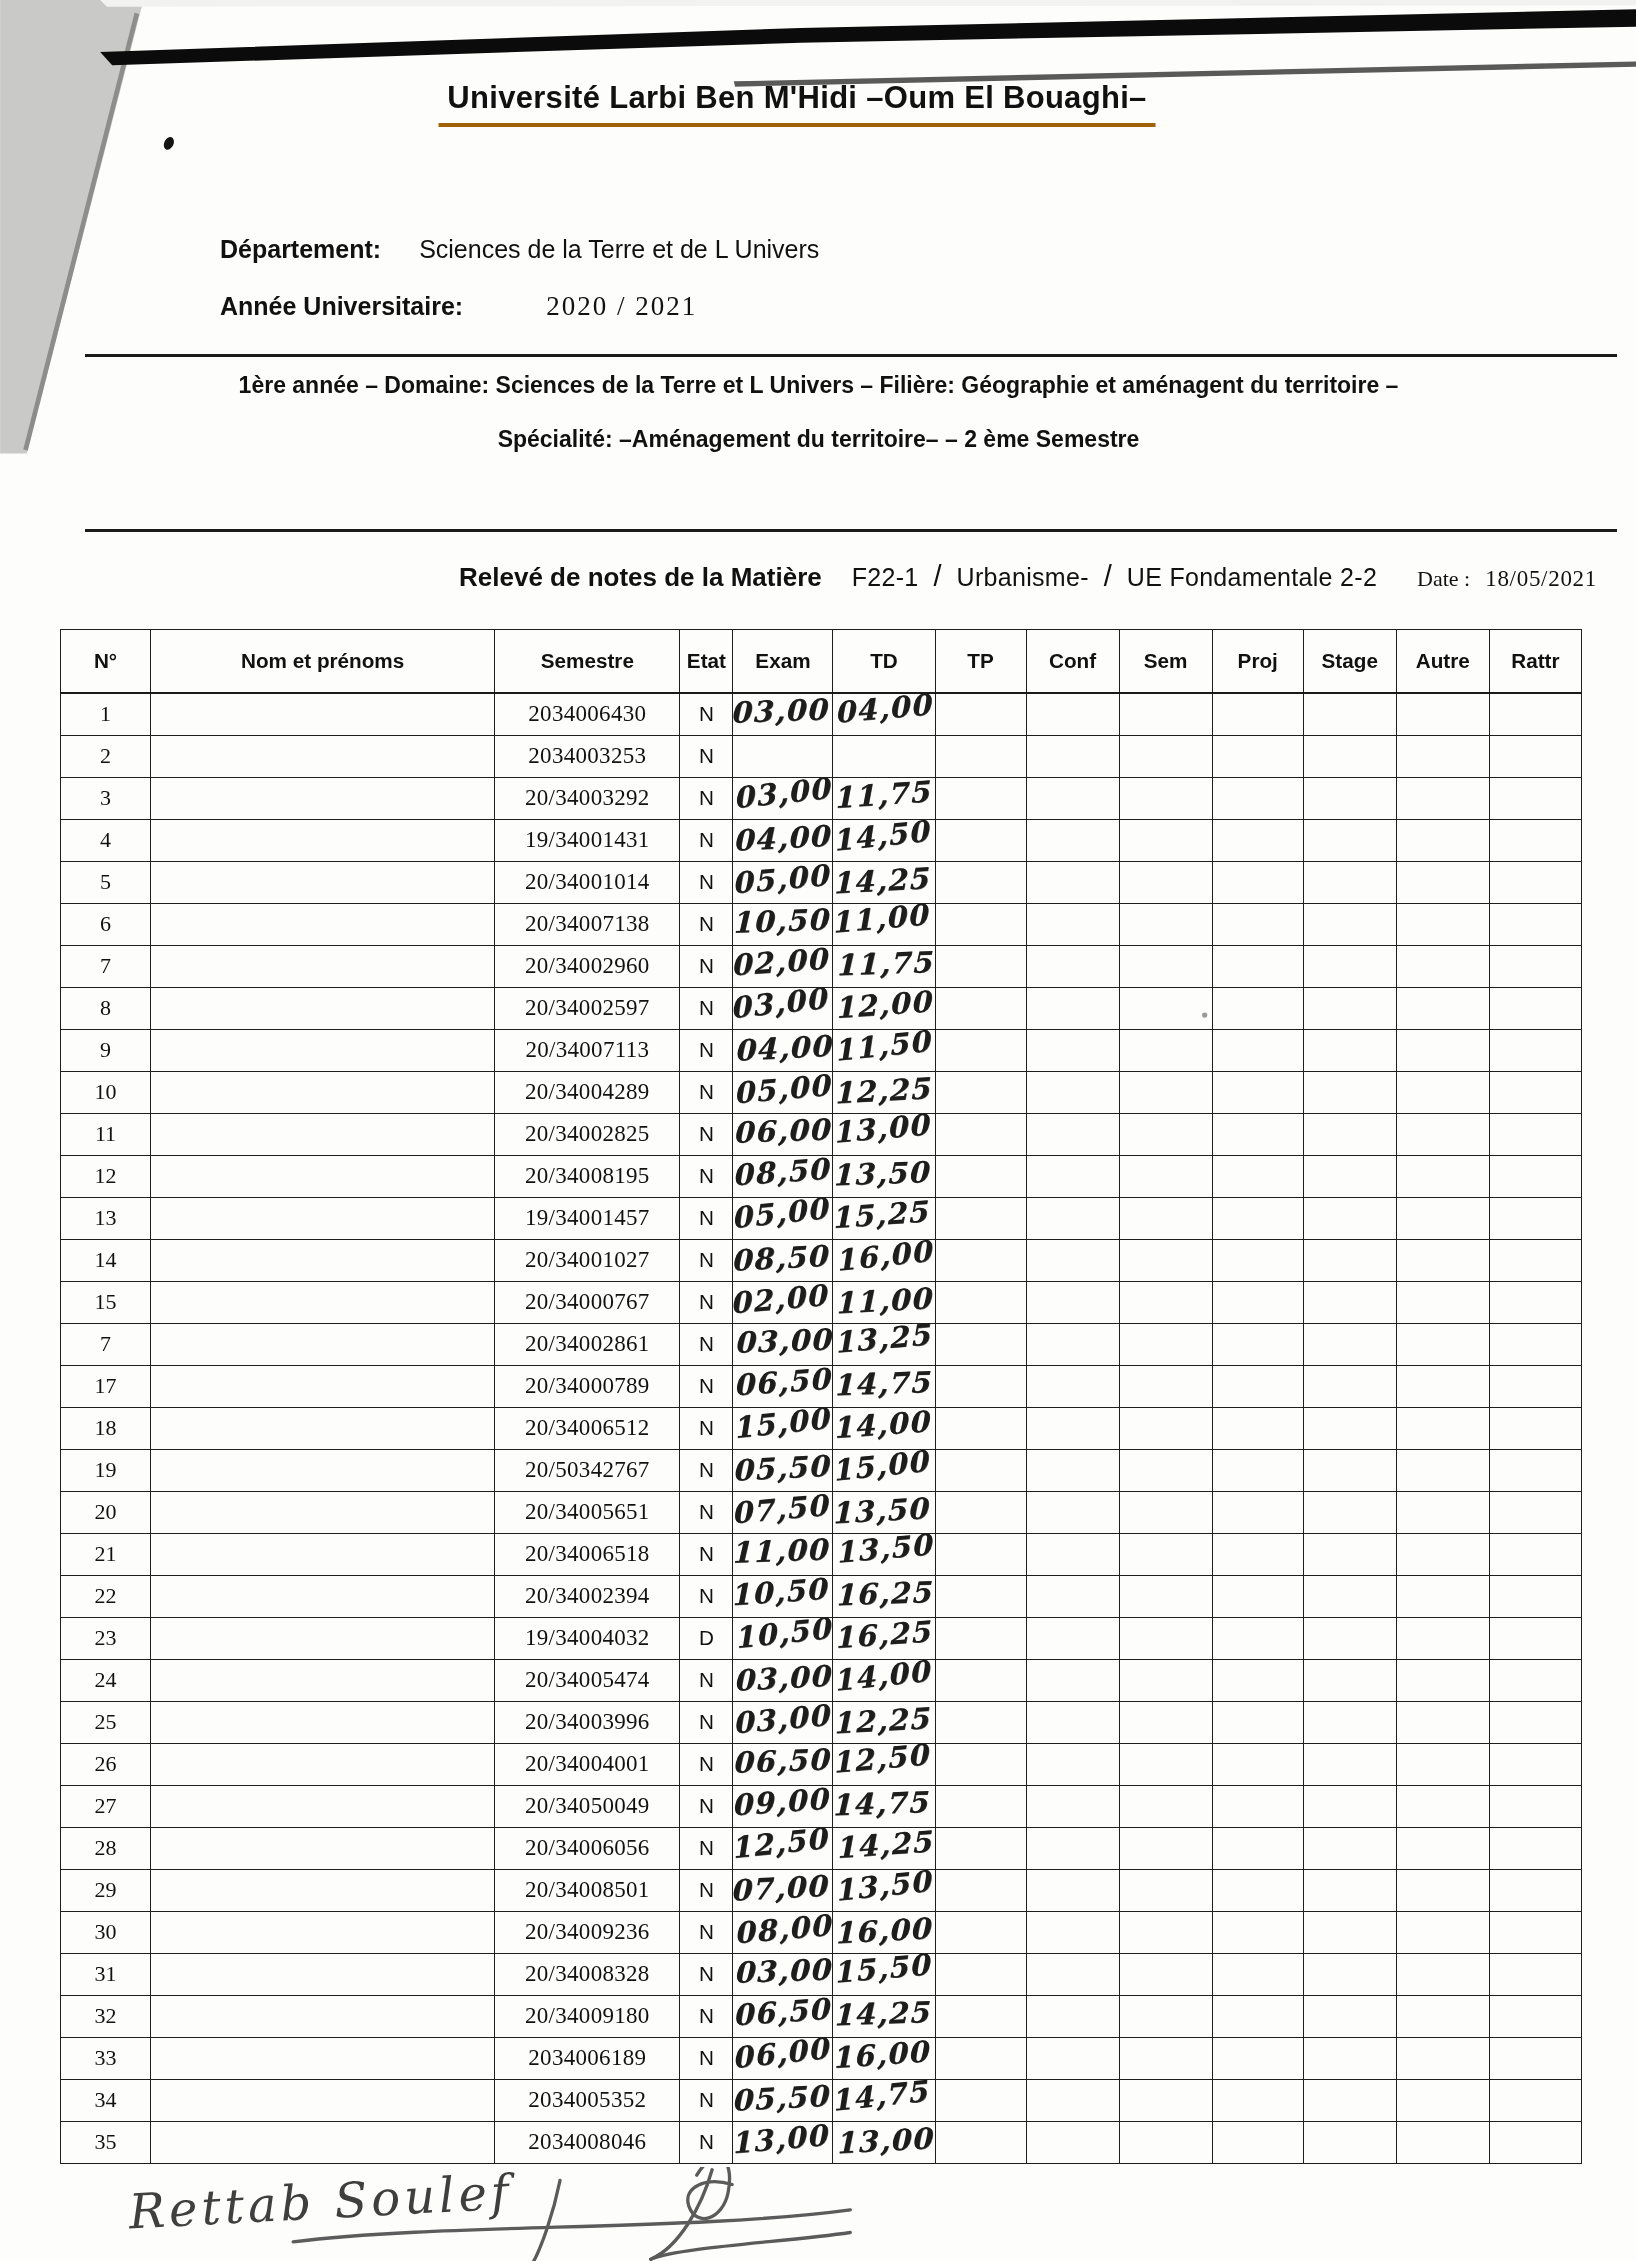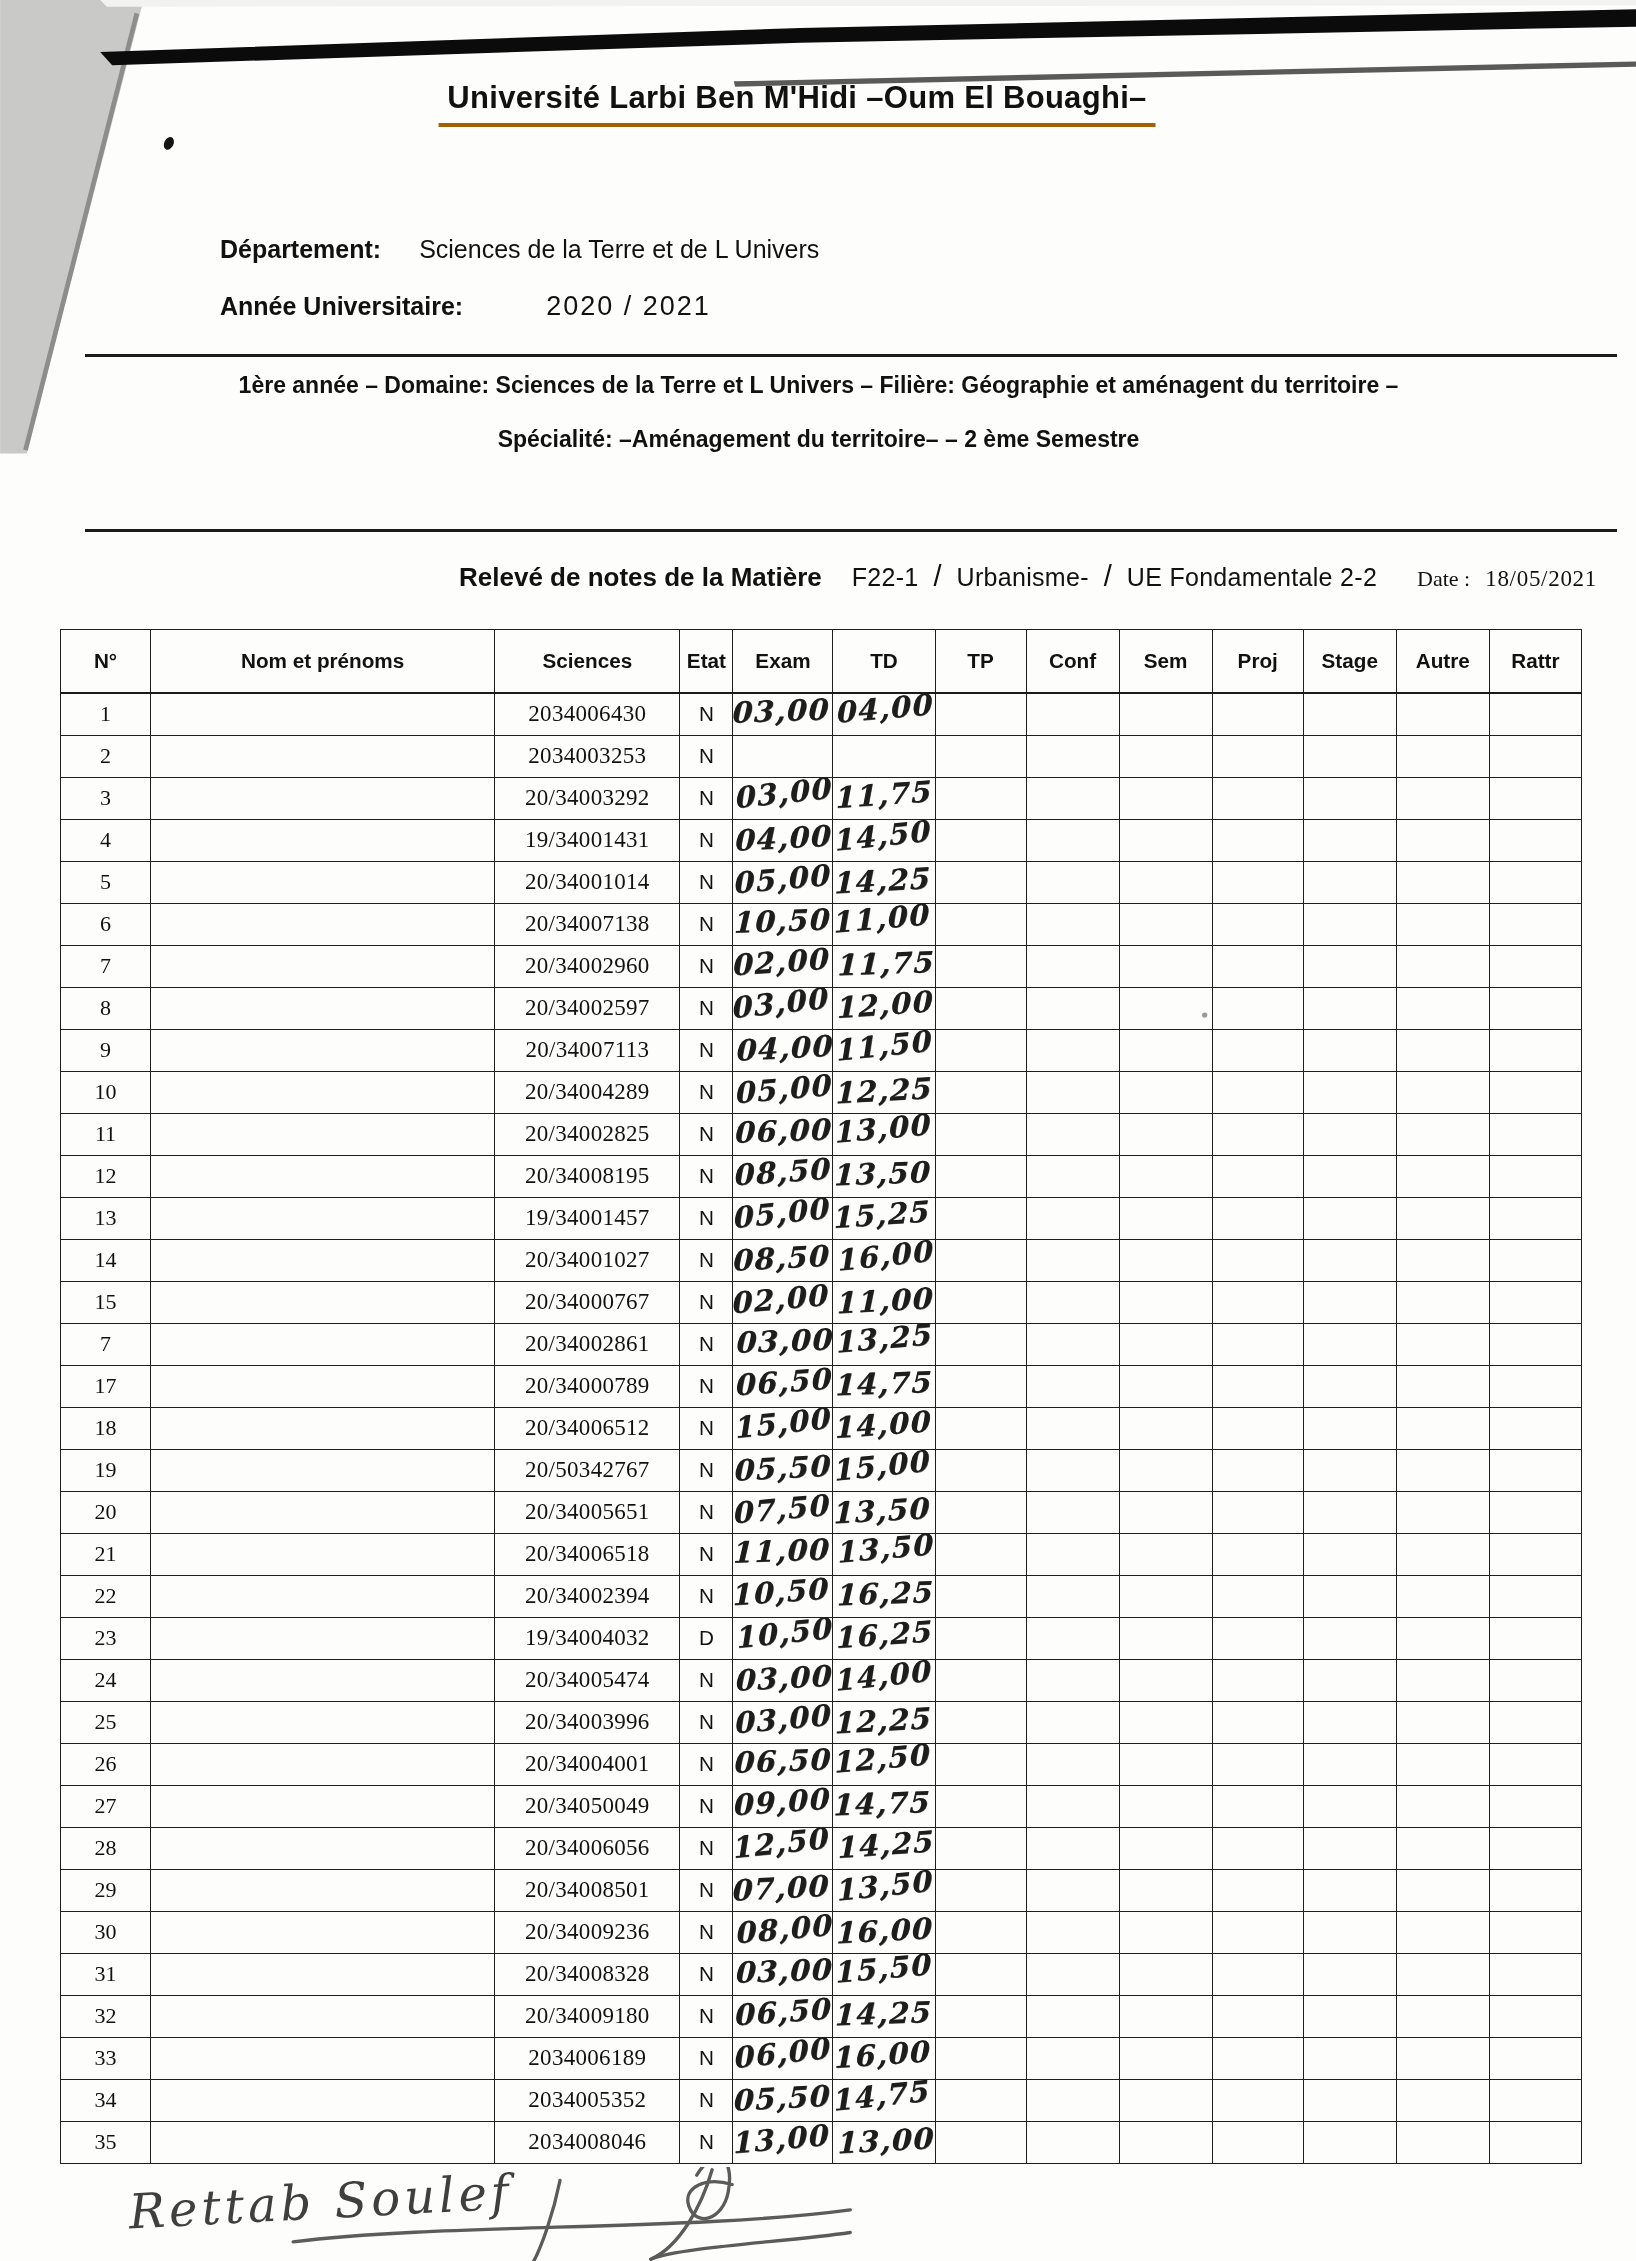--- a/index.html
+++ b/index.html
@@ -15,21 +15,21 @@
   .artifacts{position:absolute;inset:0;pointer-events:none;}
   
   .uni-title{
     position:absolute;top:80px;left:50%;transform:translateX(-53%);
     font-size:31px;font-weight:bold;letter-spacing:0.3px;
     border-bottom:4px solid #a16207;padding:0 9.3px 6.7px 9.3px;white-space:nowrap;
   }
   .meta-line{position:absolute;left:220px;white-space:nowrap;}
   .meta-label{font-size:25px;font-weight:bold;display:inline-block;}
   .meta-value{font-size:25px;display:inline-block;}
-  .meta-value.serif{font-family:Liberation Sans, sans-serif;font-size:27px;letter-spacing:2px;}
+  .meta-value.serif{font-family:Liberation Serif, serif;font-size:27px;letter-spacing:2px;}
   .rule{position:absolute;left:85px;width:1532px;height:2.7px;background:#1b1b1b;}
   .center-line{position:absolute;left:0;width:100%;text-align:center;font-weight:bold;font-size:23px;white-space:nowrap;}
   .sec-num{font-family:"Liberation Serif",serif;font-weight:normal;font-size:25px;padding:0 17.3px 0 10.7px;}
   
   .releve{position:absolute;top:560px;left:143px;width:1454px;white-space:nowrap;text-align:right;}
   .releve .lbl{font-size:26px;font-weight:bold;}
   .releve .mod{font-size:25px;letter-spacing:0.3px;}
   .releve .sep{font-size:29px;padding:0 12px;font-weight:300;}
   .releve .datelbl{font-family:"Liberation Serif",serif;font-size:22px;padding-left:37px;}
   .releve .dateval{font-family:"Liberation Serif",serif;font-size:23px;padding-left:12px;letter-spacing:0.7px;}
@@ -120,21 +120,21 @@
       <col class="c-sem">
         <col class="c-proj">
         <col class="c-stage">
         <col class="c-autre">
         <col class="c-rattr">
     </colgroup>
     <thead>
       <tr>
         <th>N°</th>
         <th>Nom et prénoms</th>
-        <th>Sciences</th>
+        <th>Semestre</th>
         <th>Etat</th>
         <th>Exam</th>
         <th>TD</th>
         <th>TP</th>
         <th>Conf</th>
         <th>Sem</th>
         <th>Proj</th>
         <th>Stage</th>
         <th>Autre</th>
         <th>Rattr</th>

